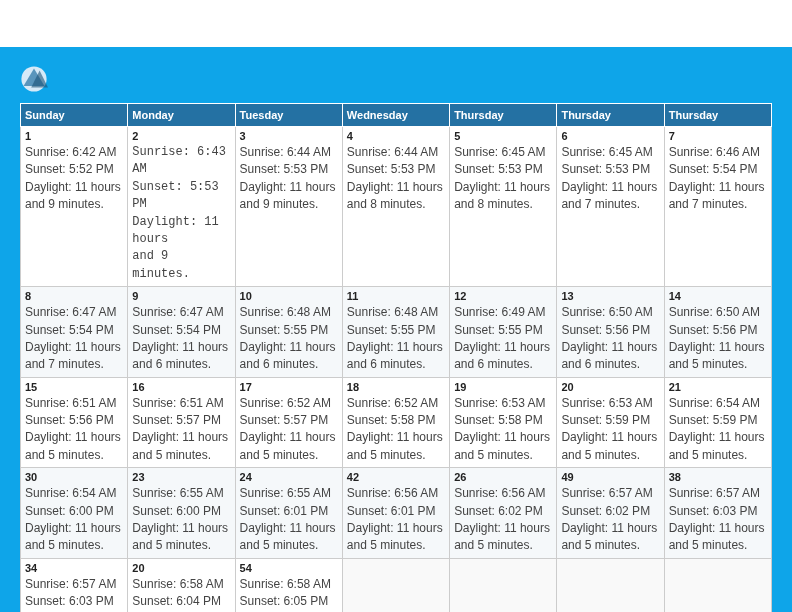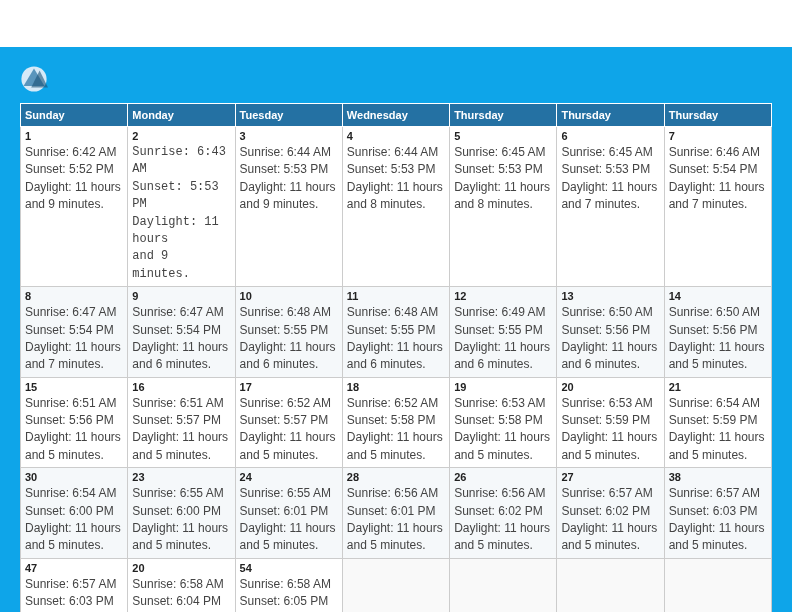--- a/index.html
+++ b/index.html
@@ -295,51 +295,51 @@
 and 5 minutes.</div>
           </td>
           <td>
             <span class="day-num">24</span>
             <div class="day-info" style="white-space: pre-line;">Sunrise: 6:55 AM
 Sunset: 6:01 PM
 Daylight: 11 hours
 and 5 minutes.</div>
           </td>
           <td>
-            <span class="day-num">28</span>
+            <span class="day-num">42</span>
             <div class="day-info" style="white-space: pre-line;">Sunrise: 6:56 AM
 Sunset: 6:01 PM
 Daylight: 11 hours
 and 5 minutes.</div>
           </td>
           <td>
             <span class="day-num">26</span>
             <div class="day-info" style="white-space: pre-line;">Sunrise: 6:56 AM
 Sunset: 6:02 PM
 Daylight: 11 hours
 and 5 minutes.</div>
           </td>
           <td>
-            <span class="day-num">27</span>
+            <span class="day-num">49</span>
             <div class="day-info" style="white-space: pre-line;">Sunrise: 6:57 AM
 Sunset: 6:02 PM
 Daylight: 11 hours
 and 5 minutes.</div>
           </td>
           <td>
             <span class="day-num">38</span>
             <div class="day-info" style="white-space: pre-line;">Sunrise: 6:57 AM
 Sunset: 6:03 PM
 Daylight: 11 hours
 and 5 minutes.</div>
           </td>
         </tr>
         <tr>
           <td>
-            <span class="day-num">47</span>
+            <span class="day-num">34</span>
             <div class="day-info" style="white-space: pre-line;">Sunrise: 6:57 AM
 Sunset: 6:03 PM
 Daylight: 11 hours
 and 5 minutes.</div>
           </td>
           <td>
             <span class="day-num">20</span>
             <div class="day-info" style="white-space: pre-line;">Sunrise: 6:58 AM
 Sunset: 6:04 PM
 Daylight: 11 hours

